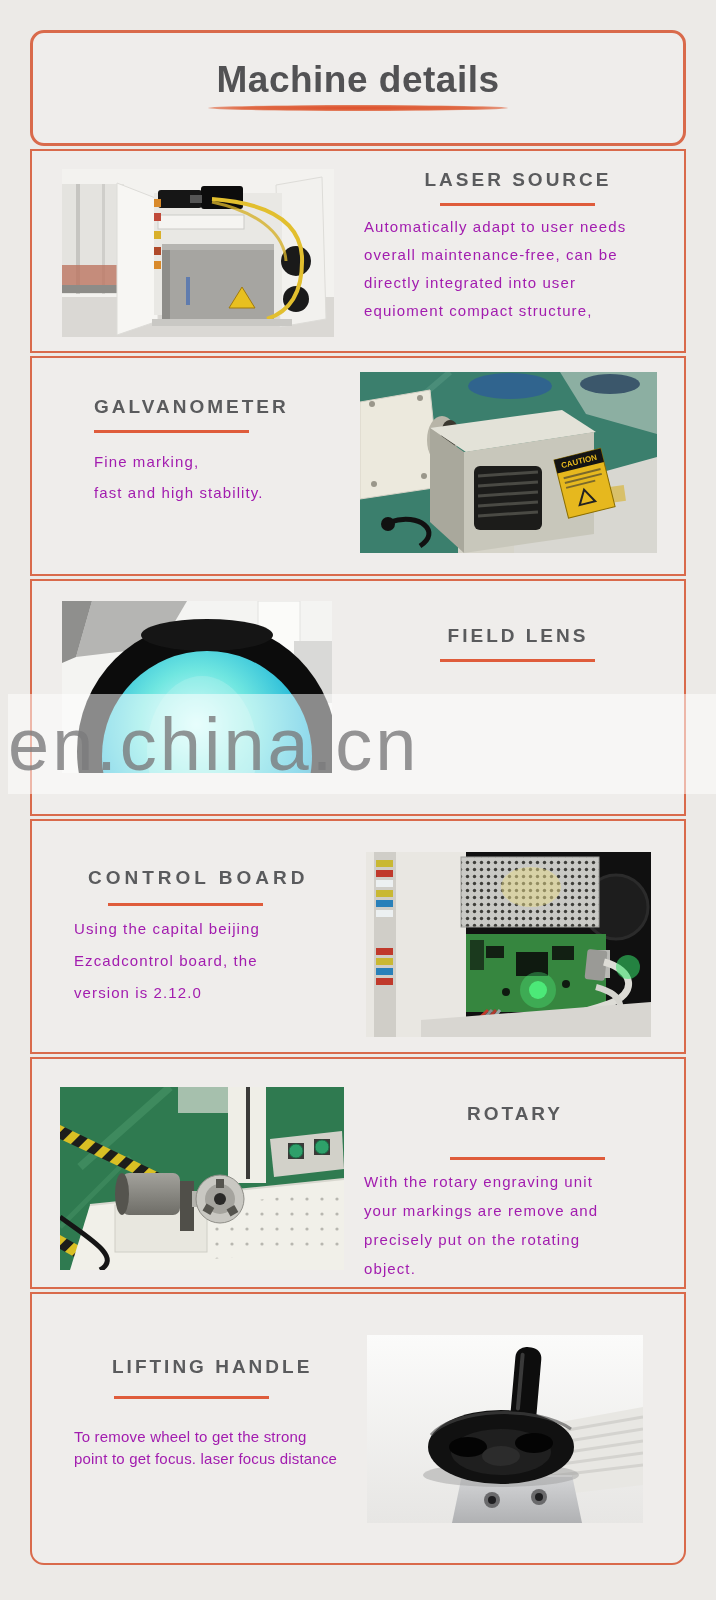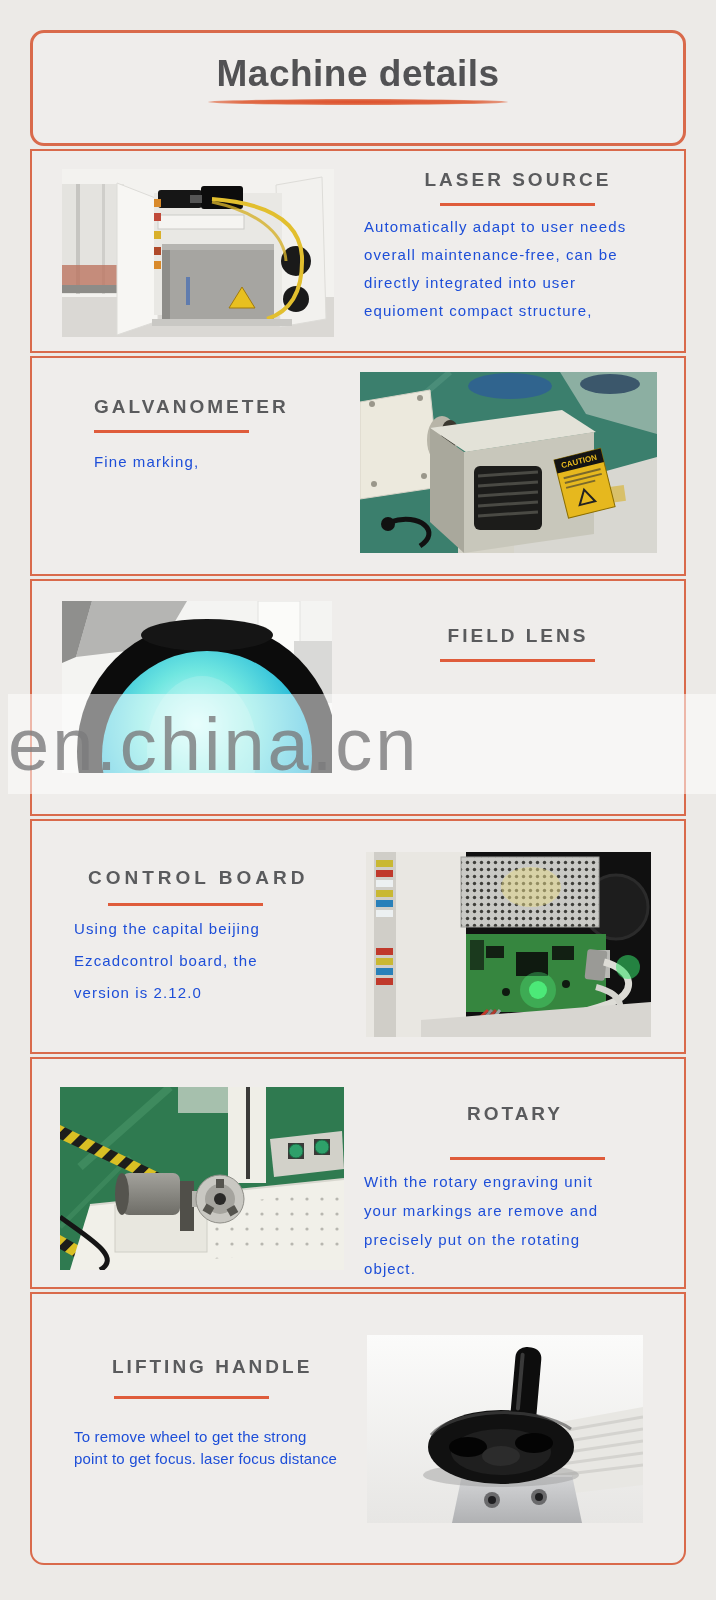--- a/index.html
+++ b/index.html
@@ -1,29 +1,29 @@
 <!DOCTYPE html>
 <html><head>
 <meta charset="utf-8">
 <style>
   html,body{margin:0;padding:0;}
   body{font-family:"Liberation Sans", sans-serif;}
   .page{position:relative;width:716px;height:1600px;background:#eceae7;overflow:hidden;}
   .card{position:absolute;left:30px;width:656px;box-sizing:border-box;
         border:2px solid #d96a4b;background:#efedeb;}
   .header-card{top:30px;height:116px;border-width:3px;border-radius:14px;text-align:center;}
-  .page-title{margin:0;padding-top:20px;font-size:37px;font-weight:bold;color:#525254;letter-spacing:0.5px;}
+  .page-title{margin:0;padding-top:26px;font-size:37px;font-weight:bold;color:#525254;letter-spacing:0.5px;}
   .swoosh{width:300px;height:6px;margin:4px auto 0;border-radius:50%;
           background:radial-gradient(ellipse at center,#dd4f2c 0%,#e06a45 55%,rgba(224,106,69,0) 95%);}
   .sec{overflow:hidden;}
   .photo{position:absolute;overflow:hidden;}
   .sec-title{position:absolute;margin:0;font-size:19px;font-weight:bold;color:#5a5b5d;letter-spacing:3px;white-space:nowrap;}
   .sec-title.center{text-align:center;white-space:normal;}
   .rule{position:absolute;width:155px;height:3px;background:#df5c3b;}
-  .body{position:absolute;font-size:15px;line-height:28px;color:#1d4ed8;letter-spacing:1.1px;}
+  .body{position:absolute;font-size:15px;line-height:28px;color:#a21caf;letter-spacing:1.1px;}
   .body.tight{letter-spacing:0.2px;line-height:22px;}
   .tl2{line-height:25px;}
   .watermark{position:absolute;left:8px;top:694px;width:716px;height:100px;
              background:rgba(255,255,255,0.52);z-index:5;display:flex;align-items:center;justify-content:flex-start;}
   .watermark span{font-size:74px;color:rgba(122,122,124,0.8);letter-spacing:3px;white-space:nowrap;}
 </style>
 </head>
 <body>
 
 <div class="page">
@@ -75,20 +75,21 @@
       <div class="line">directly integrated into user</div>
       <div class="line">equioment compact structure,</div>
     </div>
   </section>
 
   <section class="card sec" style="top:356px;height:220px;padding-left:12px;">
     <h2 class="sec-title" style="left:62px;top:38px;">GALVANOMETER</h2>
     <div class="rule" style="left:62px;top:72px;"></div>
     <div class="body" style="left:62px;top:88px;width:260px;line-height:31px;">
       <div class="line">Fine marking,</div>
+      <div class="line">fast and high stability.</div>
     </div>
     <div class="photo" style="left:328px;top:14px;width:297px;height:181px;">
       <svg width="297" height="181" viewBox="0 0 297 181">
         <rect width="297" height="181" fill="#3b7f6d"></rect>
         <polygon points="200,0 297,0 297,62 226,42" fill="#9bb7ab" opacity="0.85"></polygon>
         <ellipse cx="150" cy="14" rx="42" ry="13" fill="#2f5f94" opacity="0.85"></ellipse>
         <ellipse cx="250" cy="12" rx="30" ry="10" fill="#27415e" opacity="0.8"></ellipse>
         <path d="M20,60 L90,0" stroke="#5a9c86" stroke-width="6" opacity="0.5"></path>
         <path d="M0,120 L60,60" stroke="#5a9c86" stroke-width="4" opacity="0.4"></path>
         <polygon points="170,120 297,85 297,181 140,181" fill="#d8d7d1"></polygon>

